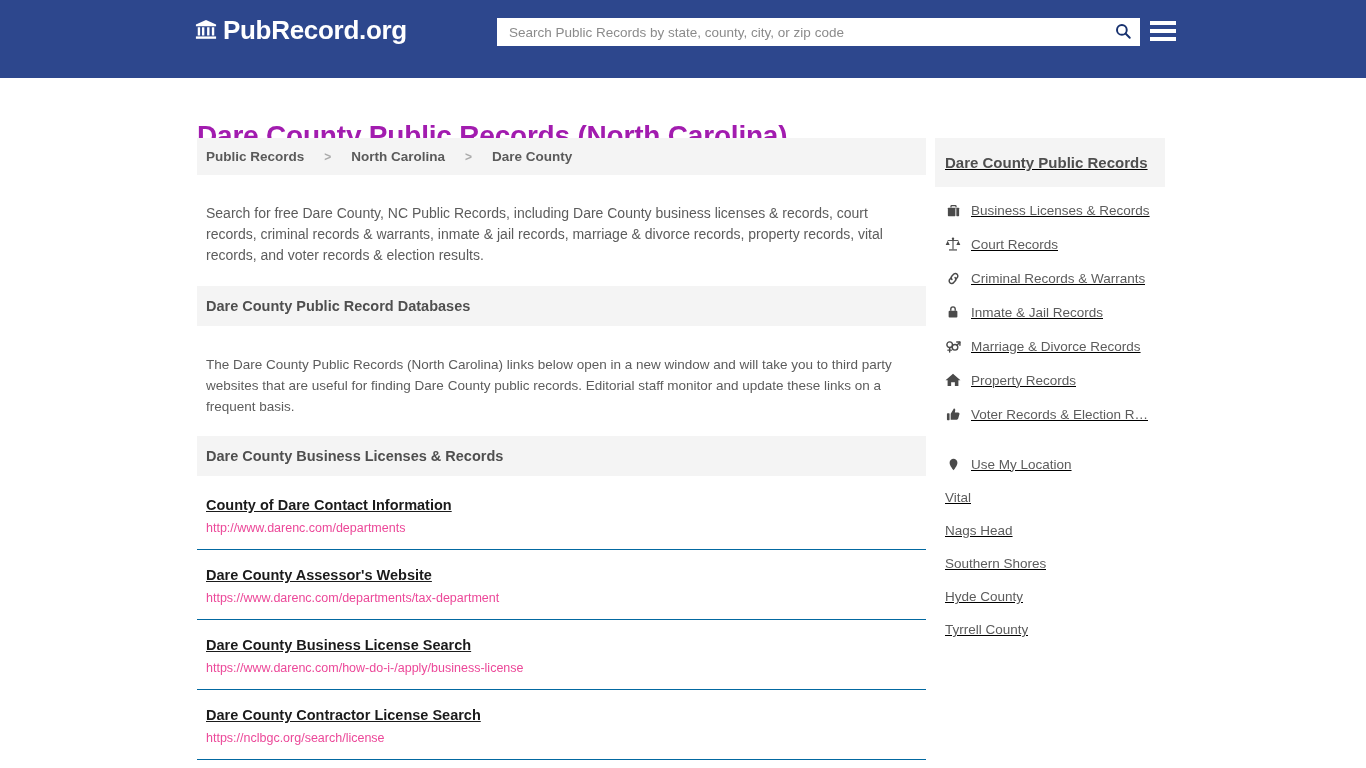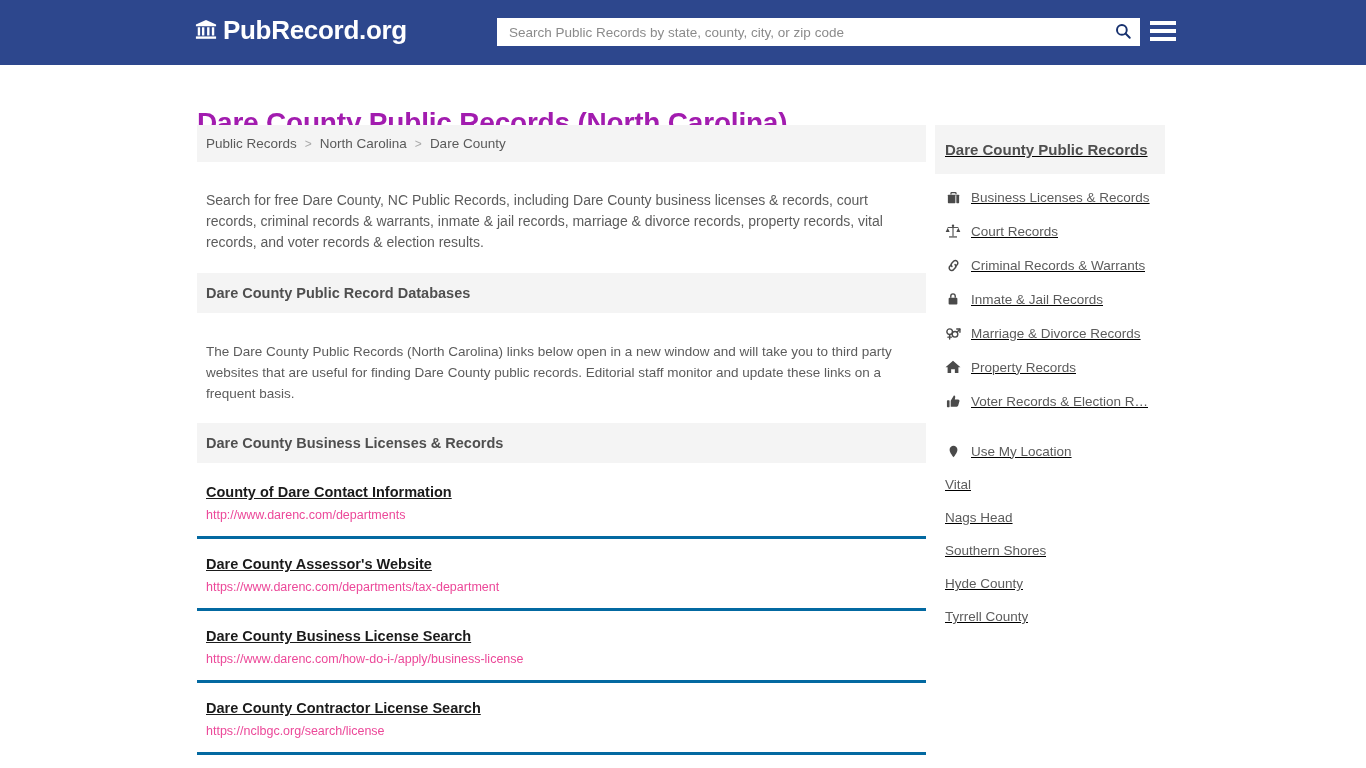--- a/index.html
+++ b/index.html
@@ -8,21 +8,21 @@
     width: 1366px; height: 768px;
     overflow: hidden;
     background: #ffffff;
     font-family: "Liberation Sans", sans-serif;
     -webkit-font-smoothing: antialiased;
   }
 
   
   .site-header {
     position: relative;
-    height: 65px;
+    height: 78px;
     background: #2d478d;
     display: flex;
     align-items: center;
   }
   .brand {
     position: absolute;
     left: 195px;
     top: 17px;
     display: flex;
     align-items: center;
@@ -120,21 +120,22 @@
 
   
   .breadcrumb {
     background: #f4f4f4;
     padding: 11px 9px;
     font-size: 13.5px;
     color: #5a5a5a;
     display: flex;
     align-items: center;
     flex-wrap: wrap;
-    gap: 0;
+    gap: 12px;
+    font-weight: bold;
   }
   .breadcrumb a {
     color: #5a5a5a;
     text-decoration: none;
   }
   .crumb-sep {
     color: #aaaaaa;
     padding: 0 8px;
     font-size: 12px;
   }
@@ -160,21 +161,21 @@
     padding: 14px 9px 6px 9px;
     font-size: 13.5px;
     line-height: 21px;
     color: #5c5c5c;
   }
 
   
   .link-list { margin-top: 4px; }
   .link-item {
     padding: 16px 9px 14px 9px;
-    border-bottom: 3px solid #0369a1;
+    border-bottom: 1px solid #0369a1;
   }
   .link-item:last-of-type { border-bottom: none; }
   .link-title {
     display: inline-block;
     font-size: 14.5px;
     font-weight: bold;
     color: #1b1b1b;
     text-decoration: underline;
     cursor: pointer;
   }

